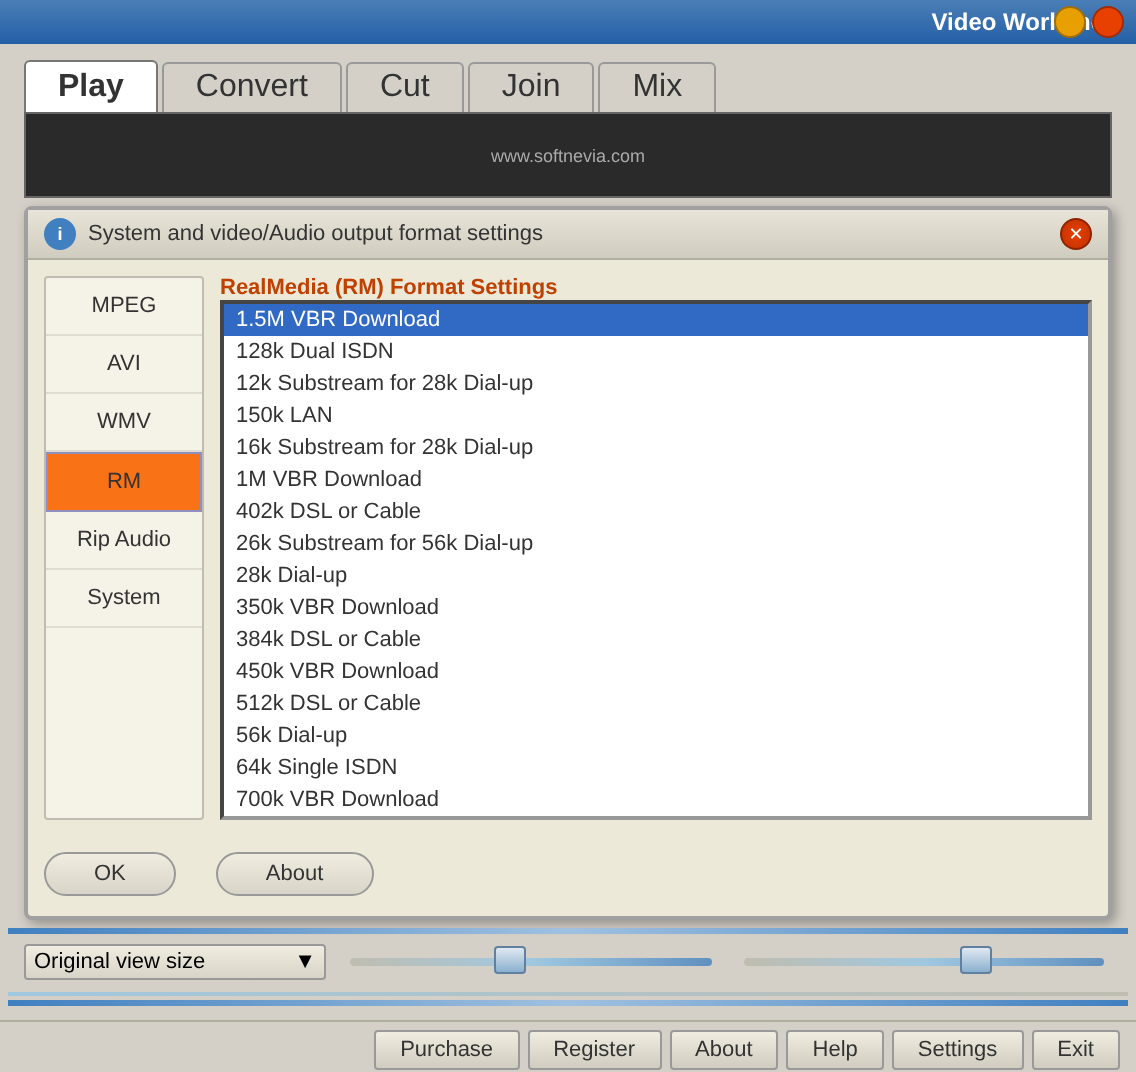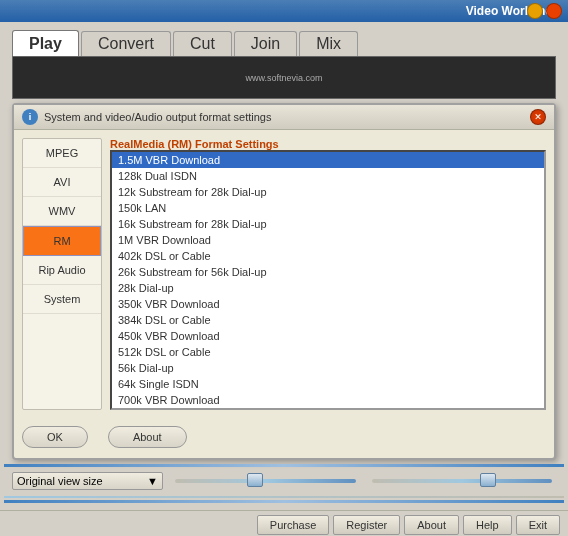--- a/index.html
+++ b/index.html
@@ -390,14 +390,15 @@
   <div class="h-divider"></div>
   <div class="h-divider-blue"></div>
 
 </div>
 
 <div class="footer">
   <button class="footer-btn">Purchase</button>
   <button class="footer-btn">Register</button>
   <button class="footer-btn">About</button>
   <button class="footer-btn">Help</button>
+  <button class="footer-btn">Settings</button>
   <button class="footer-btn">Exit</button>
 </div>
 
 </body></html>

